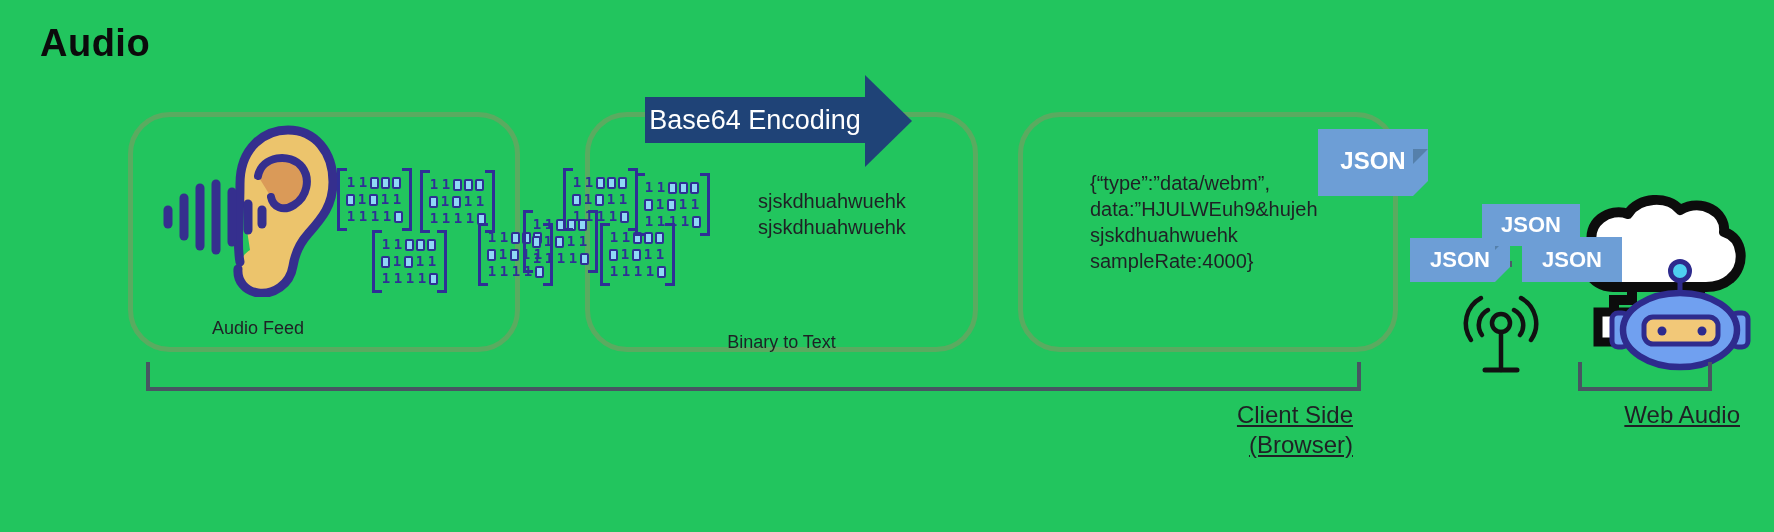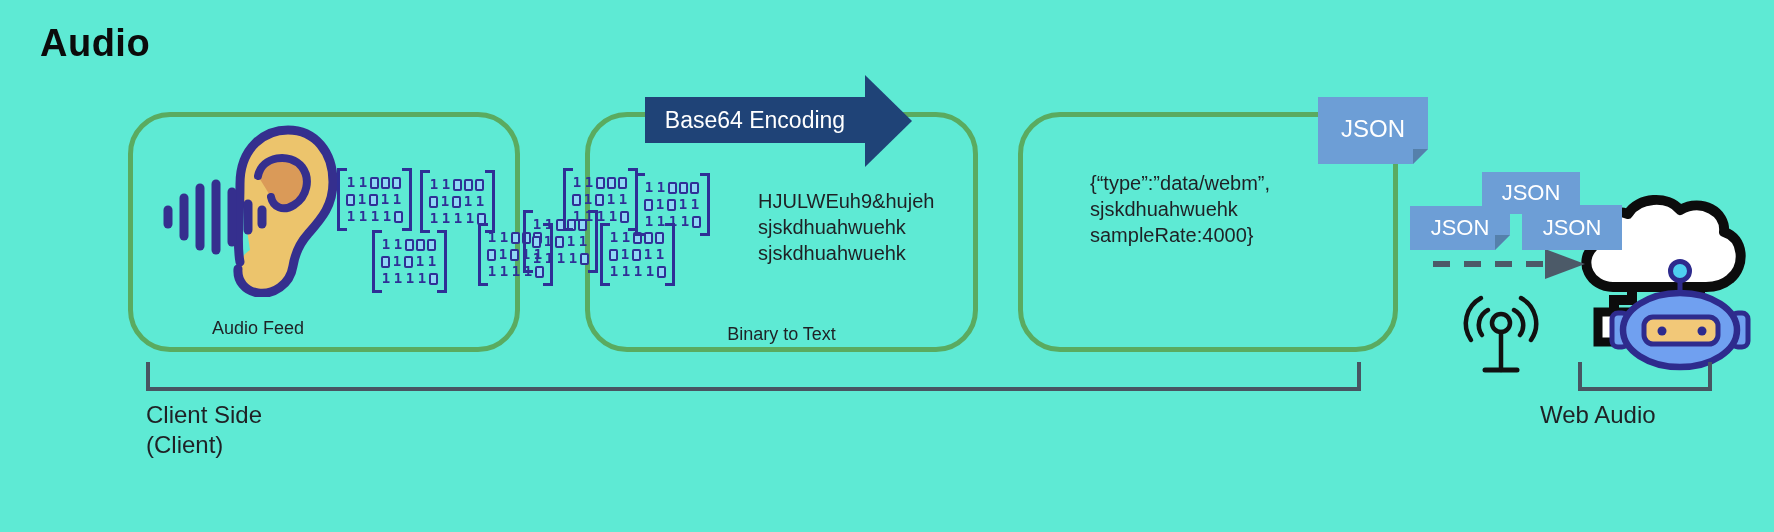--- a/index.html
+++ b/index.html
@@ -1,72 +1,72 @@
 <!DOCTYPE html>
 <html><head>
 <meta charset="utf-8">
 <style>
   html,body{margin:0;padding:0;background:#ffffff;}
   body{font-family:"Liberation Sans", sans-serif;color:#1f2125;}
-  #stage{position:relative;width:1774px;height:532px;background:#5eead4;overflow:hidden;}
+  #stage{position:relative;width:1774px;height:532px;background:#22c55e;overflow:hidden;}
 
   
   .title{position:absolute;left:40px;top:22px;font-size:38px;font-weight:800;color:#0b0b0b;letter-spacing:.5px;}
 
   
   .gbox{position:absolute;border:5px solid #5aab60;border-radius:42px;background:transparent;}
   #box-audio{left:128px;top:112px;width:382px;height:230px;}
   #box-binary{left:585px;top:112px;width:383px;height:230px;}
   #box-json{left:1018px;top:112px;width:370px;height:230px;}
 
   .box-label{position:absolute;font-size:18px;color:#1f2125;text-align:center;}
   #lbl-audio{left:128px;top:318px;width:260px;}
-  #lbl-binary{left:585px;top:324px;width:393px;}
+  #lbl-binary{left:585px;top:332px;width:393px;}
 
   
   .b64-shaft{position:absolute;left:645px;top:97px;width:220px;height:46px;background:#1f4377;z-index:4;
-             color:#fff;font-size:23px;text-align:center;line-height:46px;}
+             color:#fff;font-size:27px;text-align:center;line-height:46px;}
   .b64-head{position:absolute;left:865px;top:75px;width:0;height:0;z-index:4;
             border-top:46px solid transparent;border-bottom:46px solid transparent;border-left:47px solid #1f4377;}
 
   
   .matrix{position:absolute;z-index:3;padding:5px 9px;}
   .matrix::before,.matrix::after{content:"";position:absolute;top:0;bottom:0;width:7px;border:3px solid #2f2f96;}
   .matrix::before{left:0;border-right:none;}
   .matrix::after{right:0;border-left:none;}
   .m-row{display:flex;gap:2px;margin:2px 0;height:15px;align-items:center;}
   .m-row .d1{width:10px;text-align:center;font-family:"DejaVu Sans Mono",monospace;font-weight:bold;font-size:14px;color:#2f2f96;line-height:15px;}
   .m-row .d0{width:9px;height:12px;background:#8fd8f6;border:2px solid #2f2f96;border-radius:2px;box-sizing:border-box;}
 
   
   .boxtext{position:absolute;font-size:20px;line-height:26px;color:#1f2125;}
   #enc-text{left:758px;top:188px;width:235px;}
   #json-text{left:1090px;top:170px;width:270px;}
 
   
-  .json-chip{position:absolute;background:#6d9ed6;color:#ffffff;font-weight:normal;text-align:center;}
+  .json-chip{position:absolute;background:#6d9ed6;color:#ffffff;font-weight:bold;text-align:center;margin-top:32px;}
   .folded{clip-path:polygon(0 0,100% 0,100% calc(100% - 15px),calc(100% - 15px) 100%,0 100%);}
   .fold-flap{position:absolute;right:0;bottom:0;width:0;height:0;
              border-top:15px solid #5580ab;border-right:15px solid transparent;}
   #json-tab{left:1318px;top:97px;width:110px;height:67px;font-size:24px;line-height:64px;z-index:5;}
   #pk-top{left:1482px;top:172px;width:98px;height:42px;font-size:22px;line-height:42px;z-index:7;}
   #pk-left{left:1410px;top:206px;width:100px;height:44px;font-size:22px;line-height:44px;z-index:6;}
   #pk-right{left:1522px;top:205px;width:100px;height:45px;font-size:22px;line-height:45px;z-index:6;}
 
   
   .dash-line{position:absolute;left:1433px;top:261px;width:112px;height:6px;z-index:2;
              background:repeating-linear-gradient(90deg,#4c5a68 0 17px,transparent 17px 31px);}
   .dash-head{position:absolute;left:1545px;top:249px;width:0;height:0;z-index:2;
              border-top:15px solid transparent;border-bottom:15px solid transparent;border-left:40px solid #4c5a68;}
 
   
   .bracket{position:absolute;height:25px;border-left:4px solid #485562;border-right:4px solid #485562;border-bottom:4px solid #485562;}
   #bracket-client{left:146px;top:362px;width:1207px;}
   #bracket-server{left:1578px;top:362px;width:126px;}
-  .bracket-label{position:absolute;text-align:left;font-size:24px;color:#1f2125;line-height:30px;}
+  .bracket-label{position:absolute;text-align:right;font-size:24px;color:#1f2125;line-height:30px;text-decoration:underline;}
   #lbl-client{left:146px;top:400px;width:1207px;}
   #lbl-server{left:1540px;top:400px;width:200px;}
 
   .icon-svg{position:absolute;}
 </style>
 </head>
 <body>
 
 <div id="stage">
 
@@ -278,27 +278,27 @@
         <span class="d0"></span>
       </div>
     </div>
 
   <div class="b64-shaft">
     <span>Base64 Encoding</span>
   </div>
   <div class="b64-head"></div>
 
   <div class="boxtext" id="enc-text">
-      <div>HJULWEuh9&amp;hujeh</div>
       <div>sjskdhuahwuehk</div>
       <div>sjskdhuahwuehk</div>
     </div>
 
   <div class="boxtext" id="json-text">
       <div>{“type”:”data/webm”,</div>
+      <div>data:”HJULWEuh9&amp;hujeh</div>
       <div>sjskdhuahwuehk</div>
       <div>sampleRate:4000}</div>
     </div>
 
   <div class="json-chip folded" id="json-tab">
     <span>JSON</span>
   </div>
   <div class="fold-flap" style="position:absolute;left:1413px;top:149px;z-index:6;"></div>
 
   <div class="json-chip folded" id="pk-left">
@@ -344,18 +344,18 @@
       <ellipse cx="112" cy="138" rx="57" ry="37" fill="#70a0f0" stroke="#2e2b8d" stroke-width="6.5"></ellipse>
       <rect x="76" y="125" width="74" height="27" rx="9" fill="#f2c878" stroke="#2e2b8d" stroke-width="5"></rect>
       <circle cx="94" cy="139" r="4.5" fill="#2e2b8d"></circle>
       <circle cx="134" cy="139" r="4.5" fill="#2e2b8d"></circle>
     </g>
   </svg>
 
   <div class="bracket" id="bracket-client"></div>
   <div class="bracket-label" id="lbl-client">
     <div>Client Side</div>
-    <div>(Client)</div>
+    <div>(Browser)</div>
   </div>
   <div class="bracket" id="bracket-server"></div>
   <div class="bracket-label" id="lbl-server">Web Audio</div>
 
 </div>
 
 </body></html>

